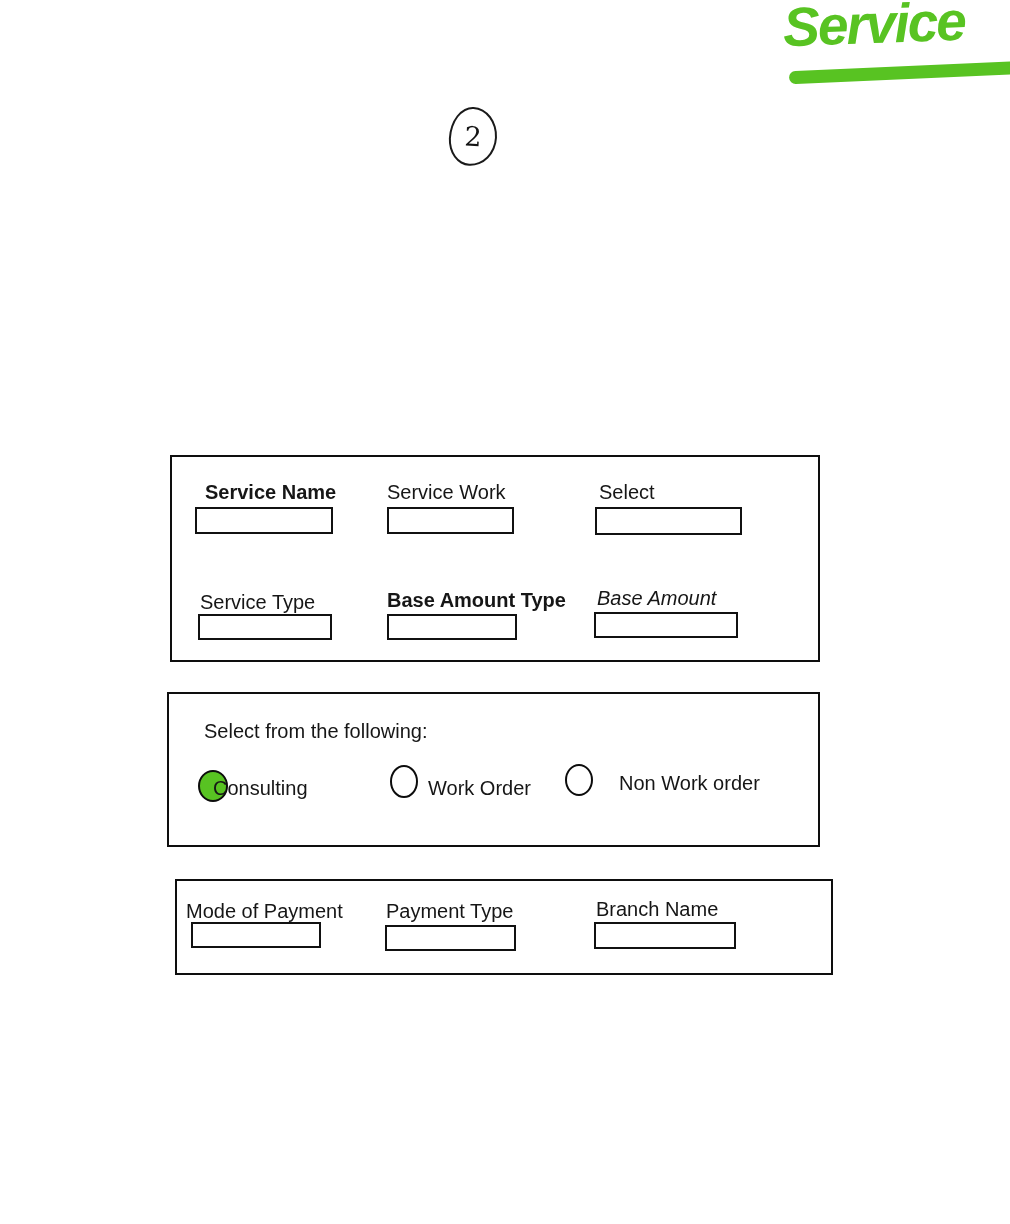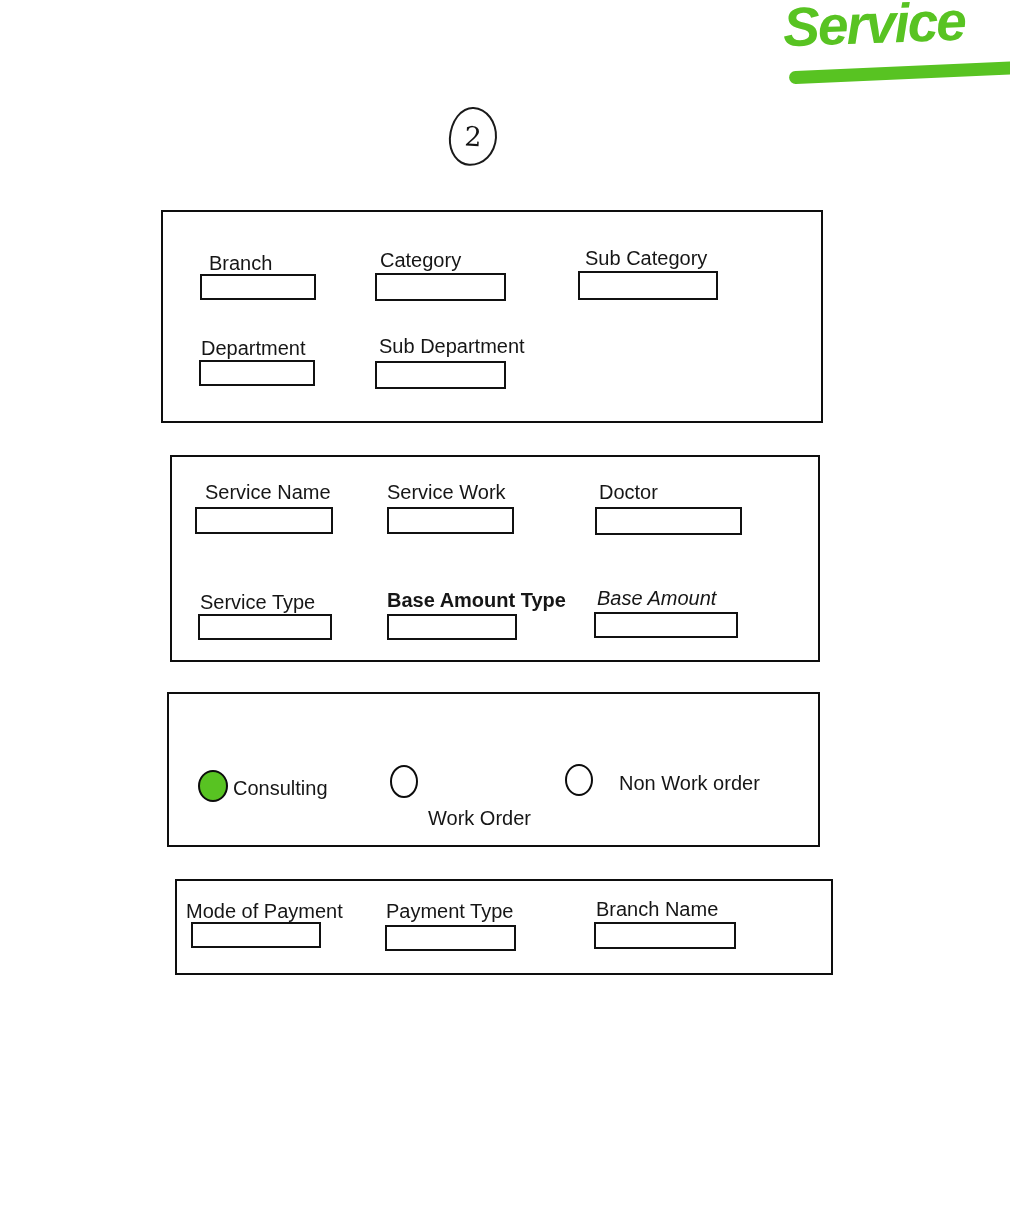--- a/index.html
+++ b/index.html
@@ -85,64 +85,49 @@
 
 <div class="page">
 
   <span class="hand-word" style="color: rgb(88, 195, 34);">Service</span>
   <span class="hand-underline" style="background: rgb(88, 195, 34);"></span>
 
   <div class="page-num-circle">
     <span>2</span>
   </div>
 
-  <div class="panel" id="panel-classification">
-    <span class="flabel" style="left:46px; top:40px;">Branch</span>
-    <div class="inputbox" style="left:37px; top:62px; width:116px; height:26px;"></div>
-
-    <span class="flabel" style="left:217px; top:37px;">Category</span>
-    <div class="inputbox" style="left:212px; top:61px; width:131px; height:28px;"></div>
-
-    <span class="flabel" style="left:422px; top:35px;">Sub Category</span>
-    <div class="inputbox" style="left:415px; top:59px; width:140px; height:29px;"></div>
-
-    <span class="flabel" style="left:38px; top:125px;">Department</span>
-    <div class="inputbox" style="left:36px; top:148px; width:116px; height:26px;"></div>
-
-    <span class="flabel" style="left:216px; top:123px;">Sub Department</span>
-    <div class="inputbox" style="left:212px; top:149px; width:131px; height:28px;"></div>
-  </div>
 
   <div class="panel" id="panel-service">
-    <span class="flabel" style="left:33px; top:24px;">Service Name</span>
+    <span class="flabel" style="left:33px; top:24px;font-weight:bold;">Service Name</span>
     <div class="inputbox" style="left:23px; top:50px; width:138px; height:27px;"></div>
 
     <span class="flabel" style="left:215px; top:24px;">Service Work</span>
     <div class="inputbox" style="left:215px; top:50px; width:127px; height:27px;"></div>
 
-    <span class="flabel" style="left:427px; top:24px;">Doctor</span>
+    <span class="flabel" style="left:427px; top:24px;">Select</span>
     <div class="inputbox" style="left:423px; top:50px; width:147px; height:28px;"></div>
 
     <span class="flabel" style="left:28px; top:134px;text-align:center;">Service Type</span>
     <div class="inputbox" style="left:26px; top:157px; width:134px; height:26px;"></div>
 
     <span class="flabel" style="left:215px; top:132px;font-weight:bold;">Base Amount Type</span>
     <div class="inputbox" style="left:215px; top:157px; width:130px; height:26px;"></div>
 
     <span class="flabel" style="left:425px; top:130px;font-style:italic;">Base Amount</span>
     <div class="inputbox" style="left:422px; top:155px; width:144px; height:26px;"></div>
   </div>
 
   <div class="panel" id="panel-select">
+    <span class="flabel" style="left:35px; top:26px;">Select from the following:</span>
 
     <span class="radio" style="left: 29px; top: 76px; width: 30px; height: 32px; background: rgb(88, 195, 34);"></span>
-    <span class="flabel" style="left:64px; top:83px;">Consulting</span>
+    <span class="flabel" style="left:44px; top:83px;">Consulting</span>
 
     <span class="radio" style="left:221px; top:71px; width:28px; height:33px;"></span>
-    <span class="flabel" style="left:259px; top:83px;margin-top:30px;">Work Order</span>
+    <span class="flabel" style="left:259px; top:83px;">Work Order</span>
 
     <span class="radio" style="left:396px; top:70px; width:28px; height:32px;"></span>
     <span class="flabel" style="left:450px; top:78px;">Non Work order</span>
   </div>
 
   <div class="panel" id="panel-payment">
     <span class="flabel" style="left:9px; top:19px;">Mode of Payment</span>
     <div class="inputbox" style="left:14px; top:41px; width:130px; height:26px;"></div>
 
     <span class="flabel" style="left:209px; top:19px;">Payment Type</span>

